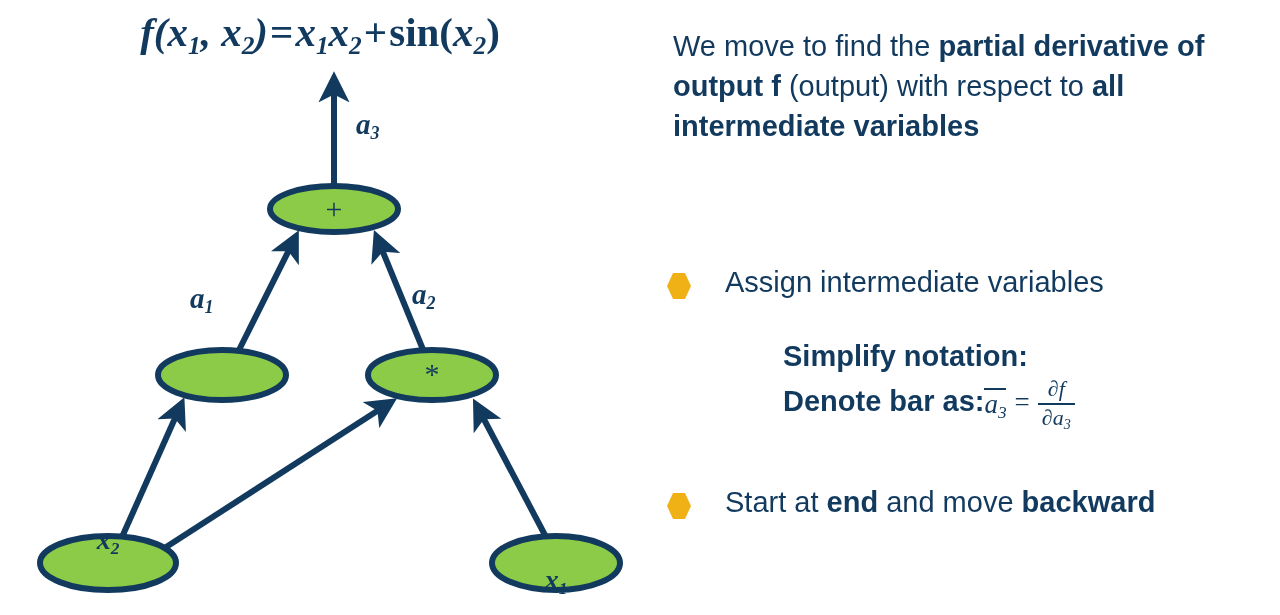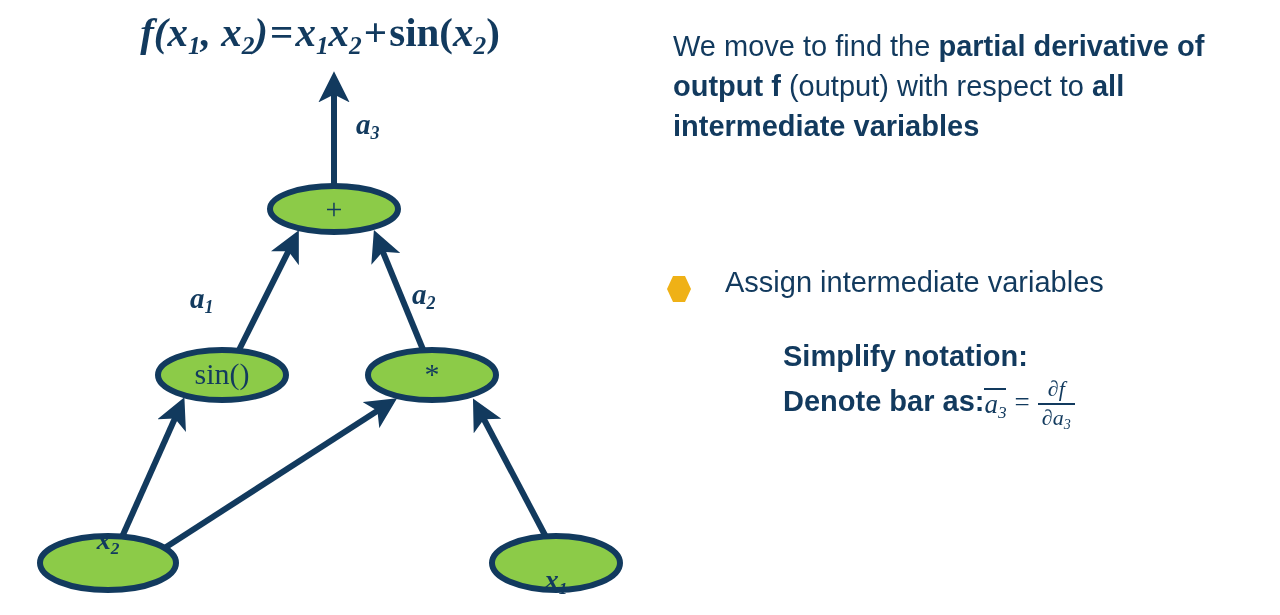--- a/index.html
+++ b/index.html
@@ -107,21 +107,21 @@
     top: 26px;
     width: 585px;
     font-size: 29px;
     line-height: 40px;
     color: #123A5E;
   }
 
   .bullet-row {
     position: absolute;
     display: flex;
-    align-items: flex-end;
+    align-items: center;
     width: 600px;
   }
   #bullet-1 { left: 12px; top: 262px; }
   #bullet-2 { left: 12px; top: 482px; }
 
   .hex-bullet {
     width: 24px;
     height: 26px;
     flex: 0 0 24px;
     margin-top: 8px;
@@ -238,21 +238,20 @@
       <ellipse cx="334" cy="209" rx="64" ry="23" fill="#8CCB48" stroke="#123A5E" stroke-width="6"></ellipse>
       <ellipse cx="222" cy="375" rx="64" ry="25" fill="#8CCB48" stroke="#123A5E" stroke-width="6"></ellipse>
       <ellipse cx="432" cy="375" rx="64" ry="25" fill="#8CCB48" stroke="#123A5E" stroke-width="6"></ellipse>
       <ellipse cx="108" cy="563" rx="68" ry="27" fill="#8CCB48" stroke="#123A5E" stroke-width="6"></ellipse>
       <ellipse cx="556" cy="563" rx="64" ry="27" fill="#8CCB48" stroke="#123A5E" stroke-width="6"></ellipse>
     </g>
   </svg>
 
   <div class="node-label serif" style="left:284px; top:192px; width:100px; font-size:30px;">+</div>
 
-  <div class="node-label serif" style="left:172px; top:357px; width:100px; font-size:30px;">sin()</div>
 
   <div class="node-label serif" style="left:382px; top:357px; width:100px; font-size:30px;">*</div>
 
   <div class="node-label var" style="left:58px; top:524px; width:100px; font-size:28px;text-align:center;"><span>x</span><span class="sub">2</span></div>
 
   <div class="node-label var" style="left:506px; top:544px; width:100px; font-size:28px;margin-top:20px;"><span>x</span><span class="sub">1</span></div>
 
   <div class="edge-label" style="left:356px; top:108px;"><span>a</span><span class="sub">3</span></div>
 
   <div class="edge-label" style="left:190px; top:282px;"><span>a</span><span class="sub">1</span></div>
@@ -270,14 +269,20 @@
       <polygon points="6,0 18,0 24,13 18,26 6,26 0,13" fill="#EFB116"></polygon>
     </svg>
     <div class="bullet-text">Assign intermediate variables</div>
   </div>
 
   <div id="notation-block">
     <div>Simplify notation:</div>
     <div><span>Denote bar as:</span><span class="abar"><span>a</span><span class="sub">3</span></span><span class="eqsign">=</span><span class="frac"><span class="num"><span class="partial">∂</span><span>f</span></span><span class="den"><span class="partial">∂</span><span>a</span><span class="sub">3</span></span></span></div>
   </div>
 
+  <div class="bullet-row" id="bullet-2">
+    <svg class="hex-bullet" viewBox="0 0 24 26">
+      <polygon points="6,0 18,0 24,13 18,26 6,26 0,13" fill="#EFB116"></polygon>
+    </svg>
+    <div class="bullet-text"><span>Start at </span><b>end</b><span> and move </span><b>backward</b></div>
+  </div>
 
 </div>
 
 </body></html>

